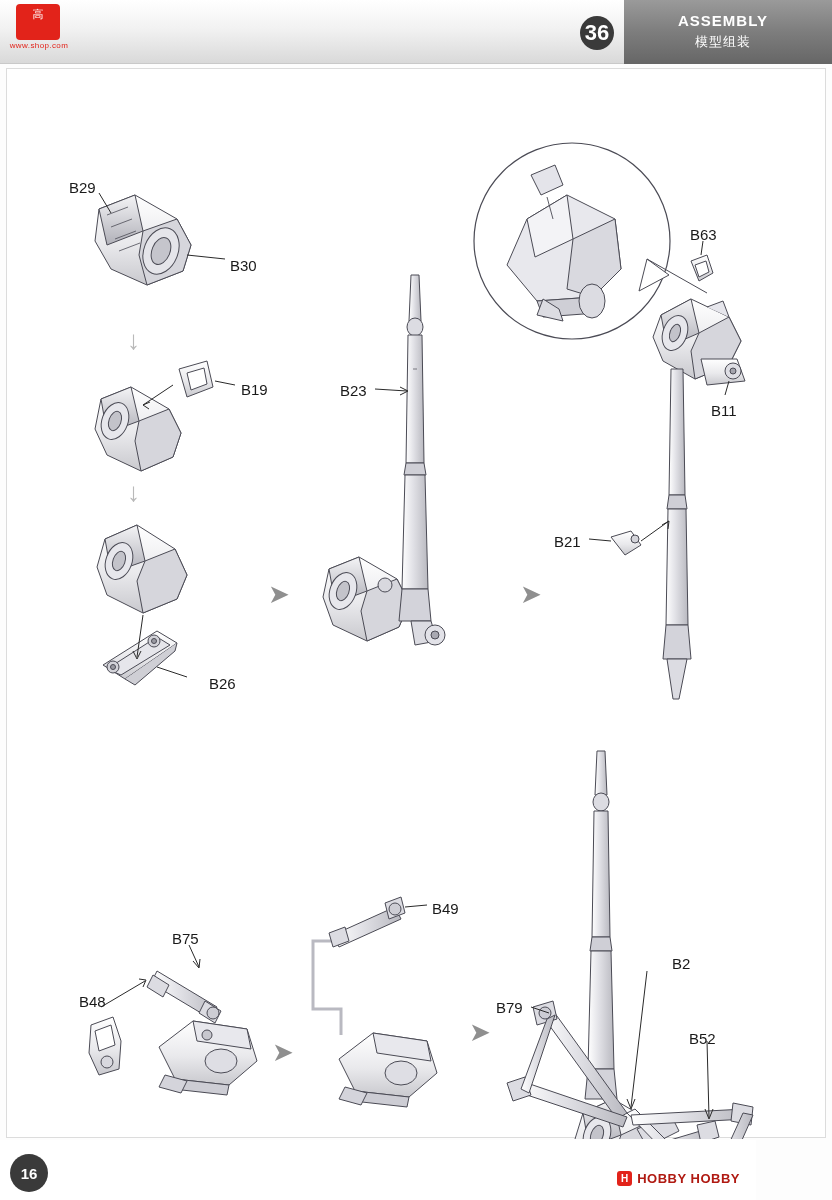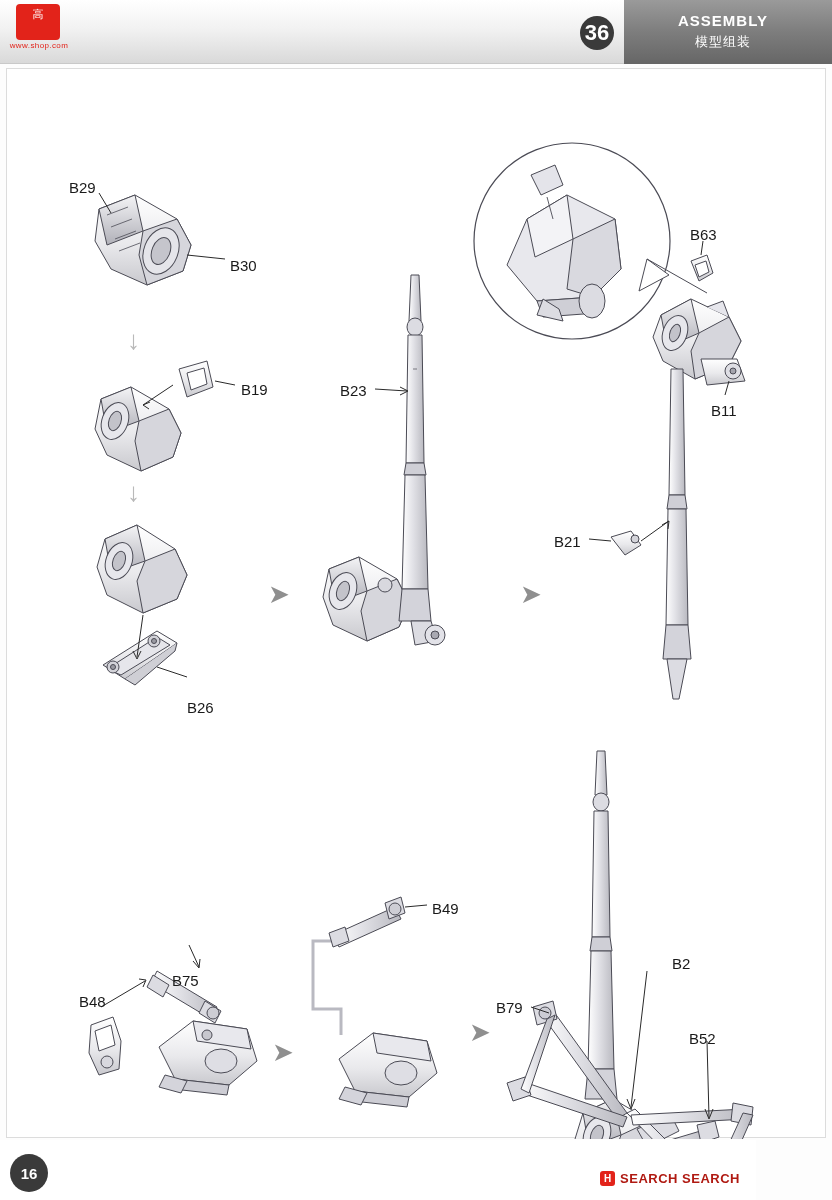--- a/index.html
+++ b/index.html
@@ -415,43 +415,43 @@
           <path d="M700 972 L702 1048" stroke="#2a2a2a" fill="none"></path>
           <path d="M698 1040 L702 1050 L706 1040" stroke="#2a2a2a" fill="none"></path>
           <path d="M752 1124 L726 1108" stroke="#2a2a2a" fill="none"></path>
           <path d="M756 1122 L736 1076" stroke="#2a2a2a" fill="none"></path>
         </g>
       </svg>
 
       <div class="label" style="left:62px; top:110px;">B29</div>
       <div class="label" style="left:223px; top:188px;">B30</div>
       <div class="label" style="left:234px; top:312px;">B19</div>
-      <div class="label" style="left:180px; top:606px;margin-top:24px;">B26</div>
+      <div class="label" style="left:202px; top:606px;">B26</div>
       <div class="label" style="left:333px; top:313px;">B23</div>
       <div class="label" style="left:683px; top:157px;">B63</div>
       <div class="label" style="left:704px; top:333px;">B11</div>
       <div class="label" style="left:547px; top:464px;">B21</div>
       <div class="label" style="left:72px; top:924px;">B48</div>
-      <div class="label" style="left:165px; top:861px;margin-top:42px;">B75</div>
+      <div class="label" style="left:165px; top:861px;">B75</div>
       <div class="label" style="left:425px; top:831px;">B49</div>
       <div class="label" style="left:665px; top:886px;">B2</div>
       <div class="label" style="left:489px; top:930px;">B79</div>
       <div class="label" style="left:682px; top:961px;">B52</div>
 
       <div class="arrow-down" style="left:120px; top:258px;">↓</div>
       <div class="arrow-down" style="left:120px; top:410px;">↓</div>
       <div class="arrow-right dark" style="left:261px; top:512px;">➤</div>
       <div class="arrow-right dark" style="left:513px; top:512px;">➤</div>
       <div class="arrow-right dark" style="left:265px; top:970px;">➤</div>
       <div class="arrow-right dark" style="left:462px; top:950px;">➤</div>
 
     </div>
   </div>
 
   <div class="footer">
     <div class="page-num">16</div>
     <div class="brand">
       <div class="brand-mark">H</div>
-      <div class="brand-text">SEARCH SEARCH</div>
+      <div class="brand-text">HOBBY HOBBY</div>
     </div>
   </div>
 
 </div>
 
 </body></html>

